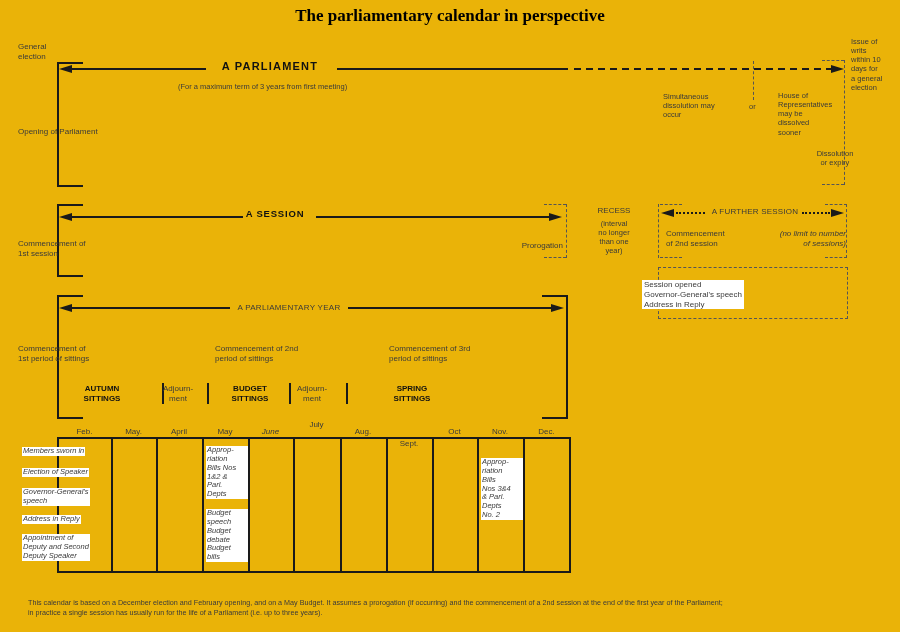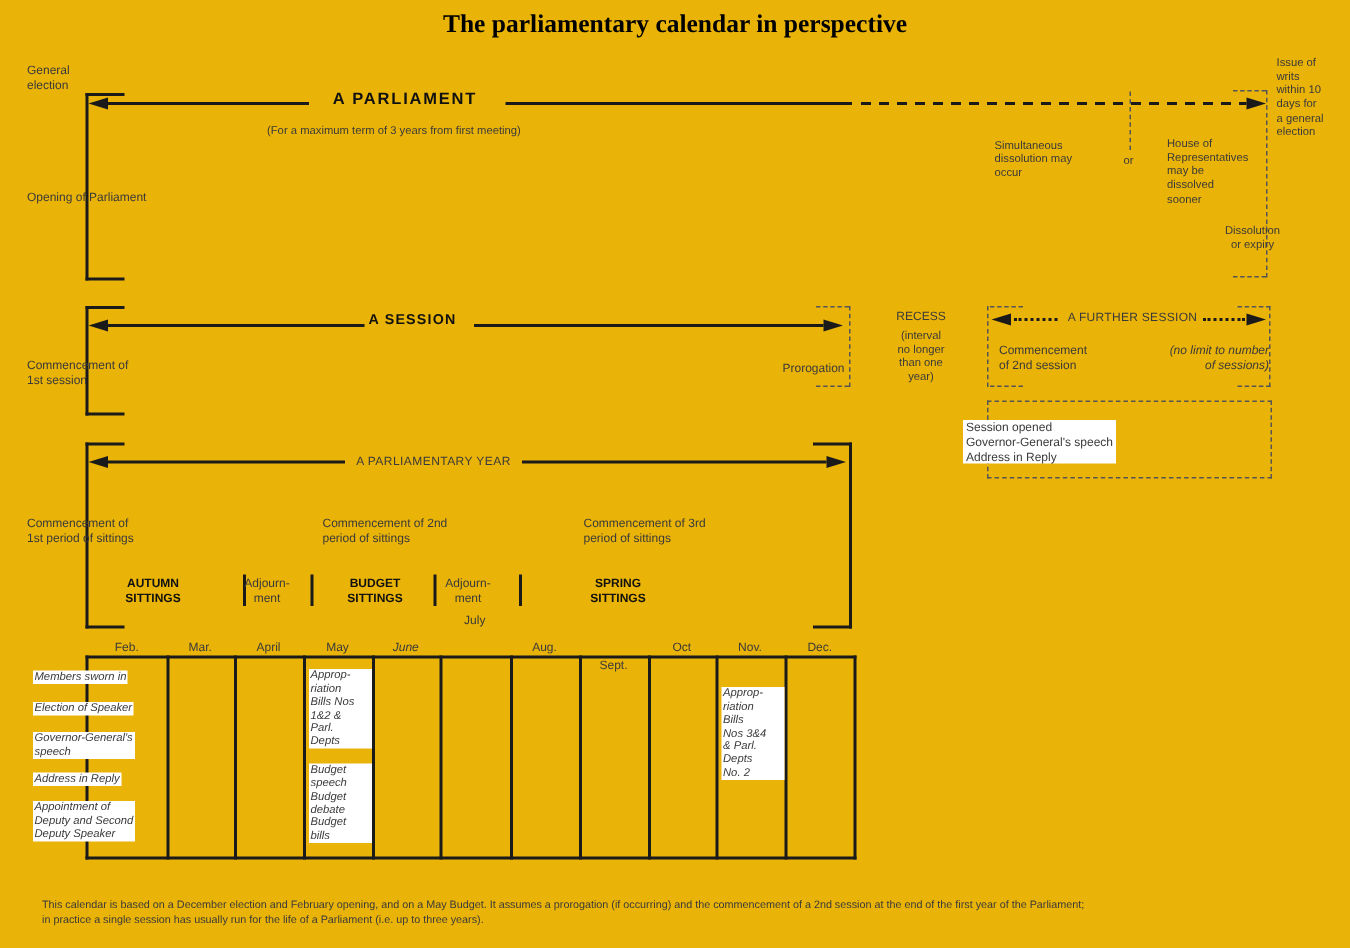--- a/index.html
+++ b/index.html
@@ -145,25 +145,25 @@
   <div class="lbl b ctr" style="left:218px;top:384px;width:64px;">BUDGET
 SITTINGS</div>
   <div class="vl" style="left:289px;top:383px;height:21px;"></div>
   <div class="lbl ctr" style="left:290px;top:384px;width:44px;">Adjourn-
 ment</div>
   <div class="vl" style="left:346px;top:383px;height:21px;"></div>
   <div class="lbl b ctr" style="left:380px;top:384px;width:64px;">SPRING
 SITTINGS</div>
 
   <div class="lbl ctr" style="left:58px;top:427px;width:53px;">Feb.</div>
-  <div class="lbl ctr" style="left:111px;top:427px;width:45px;">Mar.</div>
+  <div class="lbl ctr" style="left:111px;top:427px;width:45px;">May.</div>
   <div class="lbl ctr" style="left:156px;top:427px;width:46px;">April</div>
   <div class="lbl ctr" style="left:202px;top:427px;width:46px;">May</div>
   <div class="lbl ctr" style="left:248px;top:427px;width:45px;font-style:italic;">June</div>
-  <div class="lbl ctr" style="left:293px;top:409px;width:47px;">July</div>
+  <div class="lbl ctr" style="left:293px;top:420px;width:47px;">July</div>
   <div class="lbl ctr" style="left:340px;top:427px;width:46px;">Aug.</div>
   <div class="lbl ctr" style="left:386px;top:427px;width:46px;margin-top:12px;">Sept.</div>
   <div class="lbl ctr" style="left:432px;top:427px;width:45px;">Oct</div>
   <div class="lbl ctr" style="left:477px;top:427px;width:46px;">Nov.</div>
   <div class="lbl ctr" style="left:523px;top:427px;width:47px;">Dec.</div>
 
   <div class="hl" style="left:57px;top:437px;width:514px;"></div>
   <div class="hl" style="left:57px;top:571px;width:514px;"></div>
   <div class="vl" style="left:57px;top:437px;height:136px;"></div>
   <div class="vl" style="left:569px;top:437px;height:136px;"></div>

